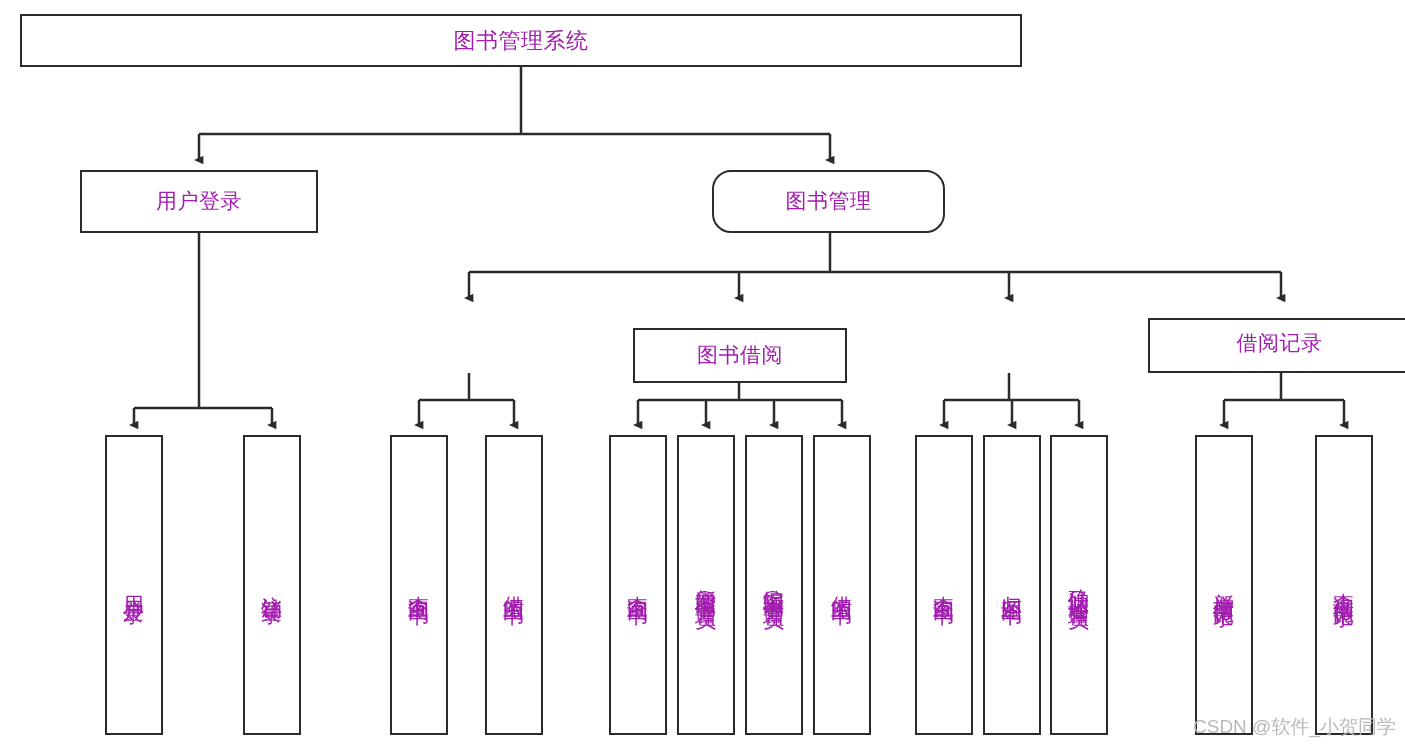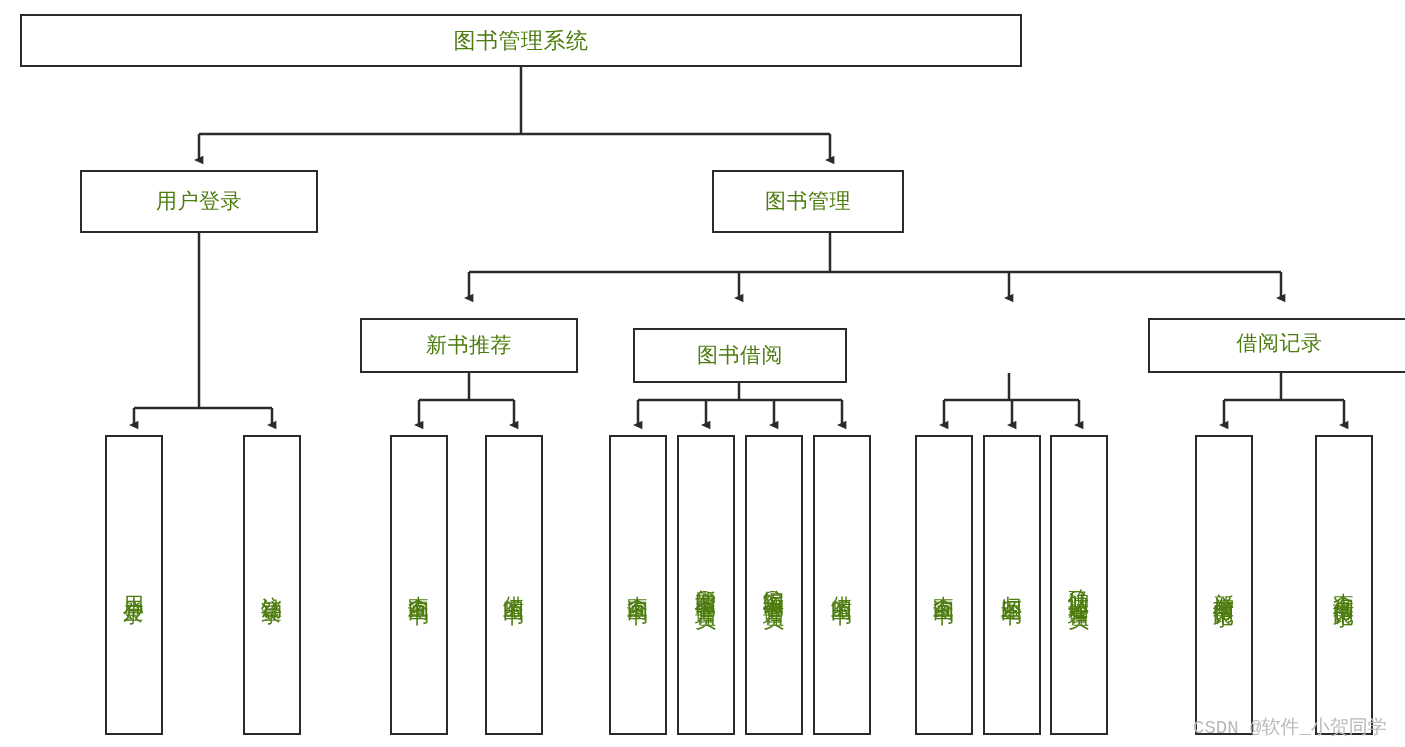--- a/index.html
+++ b/index.html
@@ -26,21 +26,21 @@
     position: absolute;
     box-sizing: border-box;
     background: #ffffff;
     border: 2.5px solid #2b2b2b;
     display: flex;
     align-items: center;
     justify-content: center;
     z-index: 2;
   }
   .node-label {
-    color: #4d7c0f;
+    color: #a21caf;
     text-align: right;
     line-height: 1.18;
     white-space: nowrap;
   }
   
   .node.horiz .node-label {
     font-size: 21px;
     letter-spacing: 0.5px;
   }
   .node.root .node-label {
@@ -60,21 +60,21 @@
     max-height: 286px;
   }
   .watermark {
     position: absolute;
     left: 1193px;
     top: 714px;
     font-size: 19px;
     color: #b9b9b9;
     white-space: nowrap;
     z-index: 3;
-    font-family: Liberation Mono, monospace;
+    font-family: Liberation Sans, sans-serif;
   }
 </style>
 </head>
 <body>
 
 <div id="canvas">
 
   <svg id="connectors" viewBox="0 0 1405 747" xmlns="http://www.w3.org/2000/svg">
     <defs>
       <marker id="arrow" markerWidth="10" markerHeight="10" refX="4.2" refY="5" orient="auto" markerUnits="userSpaceOnUse">
@@ -126,27 +126,24 @@
     </g>
   </svg>
 
   <div class="node horiz root" style="left:20px; top:14px; width:1002px; height:53px;">
     <span class="node-label">图书管理系统</span>
   </div>
 
   <div class="node horiz" style="left:80px; top:170px; width:238px; height:63px;">
     <span class="node-label">用户登录</span>
   </div>
-  <div class="node horiz" style="left:712px; top:170px; width:192px; height:63px;">
+  <div class="node horiz" style="left:712px; top:170px; width:233px; height:63px;border-radius:19px;">
     <span class="node-label">图书管理</span>
   </div>
 
-  <div class="node horiz" style="left:360px; top:318px; width:218px; height:55px;">
-    <span class="node-label">新书推荐</span>
-  </div>
   <div class="node horiz" style="left:633px; top:328px; width:214px; height:55px;">
     <span class="node-label">图书借阅</span>
   </div>
   <div class="node horiz" style="left:1148px; top:318px; width:263px; height:55px;font-family:Liberation Mono, monospace;">
     <span class="node-label">借阅记录</span>
   </div>
 
   <div class="node leaf" style="left:105px; top:435px; width:58px; height:300px;">
     <span class="node-label">用户登录</span>
   </div>

